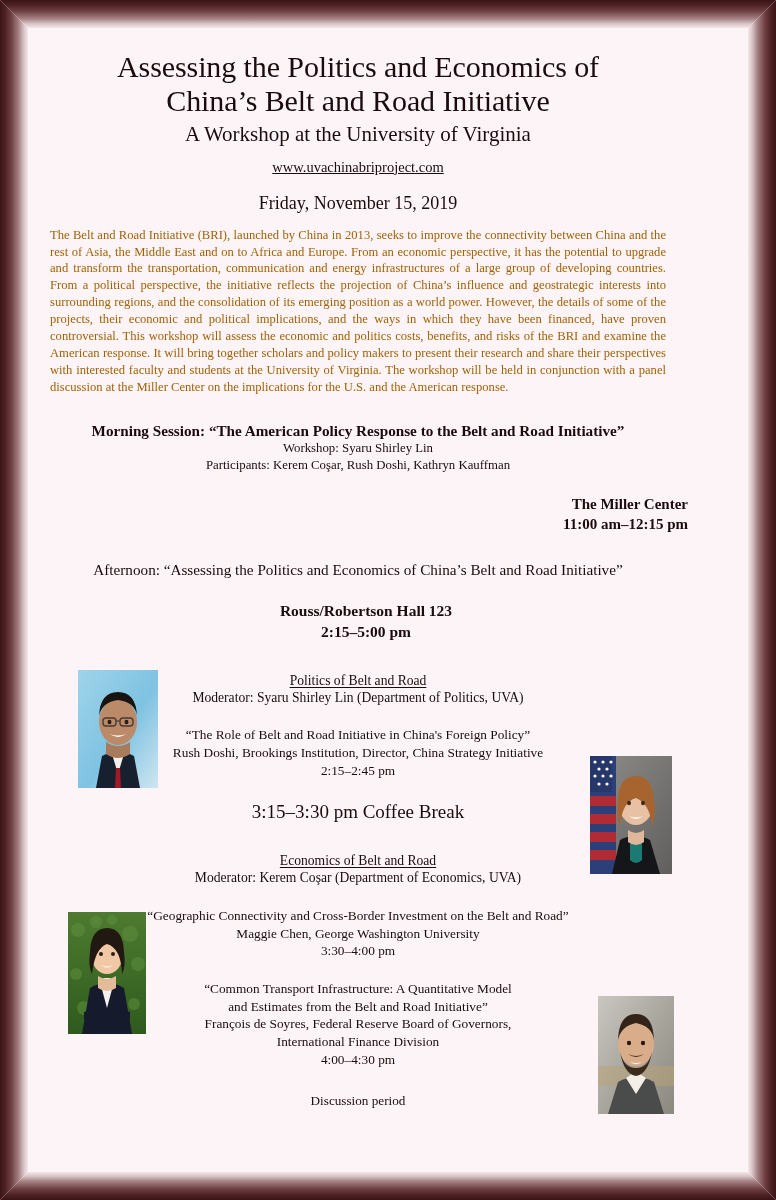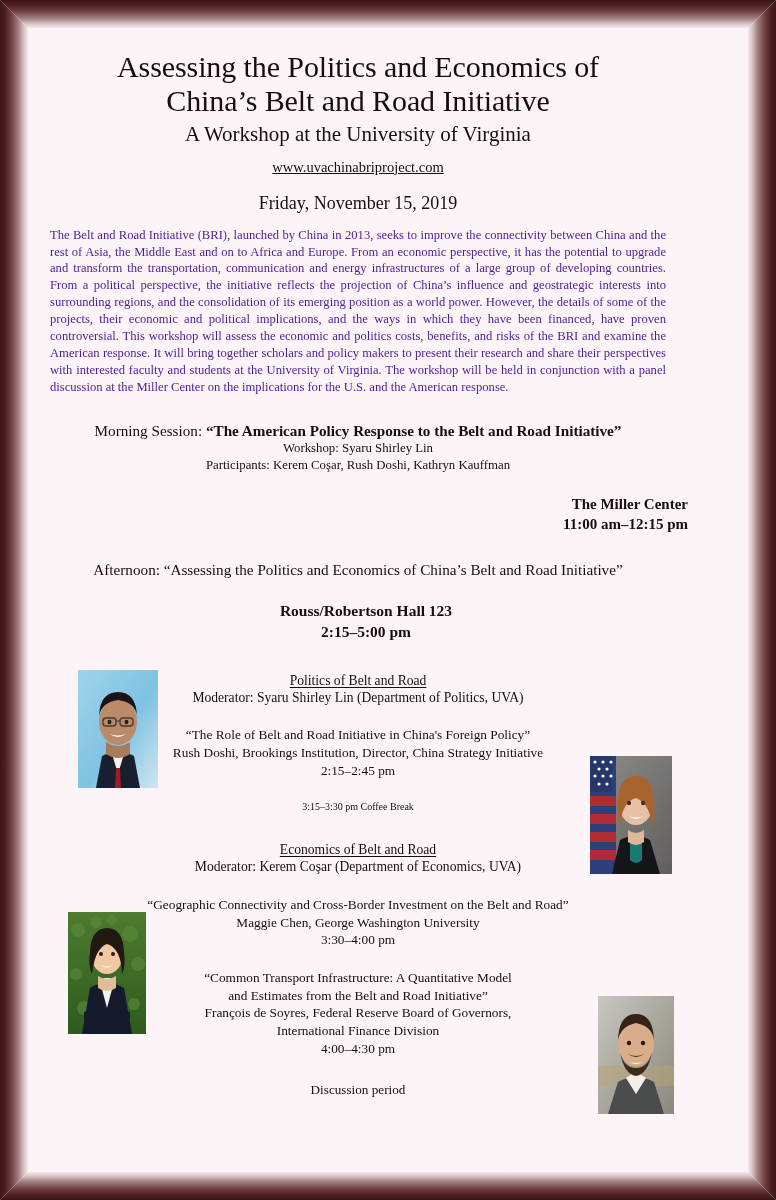--- a/index.html
+++ b/index.html
@@ -87,32 +87,32 @@
     color: #1a0c0e;
     margin: 17px 0 0 0;
   }
 
   
   .abstract {
     margin: 13px 22px 0 22px;
     font-size: 12.6px;
     line-height: 1.345;
     text-align: justify;
-    color: #4c1d95;
+    color: #a16207;
   }
 
   
   .blk { text-align: center; color: #1a0c0e; }
 
   .session-head {
     font-size: 15.2px;
     margin-top: 25px;
     line-height: 1.25;
   }
-  .session-head .lead { font-weight: normal; }
+  .session-head .lead { font-weight: bold; }
   .session-head .quoted { font-weight: bold; }
 
   .line-sm {
     font-size: 12.8px;
     line-height: 1.3;
   }
 
   .venue {
     font-size: 15px;
     font-weight: bold;
@@ -144,21 +144,21 @@
     font-size: 13.6px;
     line-height: 1.3;
   }
 
   .paper {
     font-size: 13.3px;
     line-height: 1.33;
     margin-top: 20px;
   }
   .gap-break {
-    font-size: 10px;
+    font-size: 19px;
     margin-top: 22px;
   }
   .discussion {
     font-size: 13.2px;
     line-height: 1.33;
     margin-top: 24px;
   }
 
   
   .photo {

